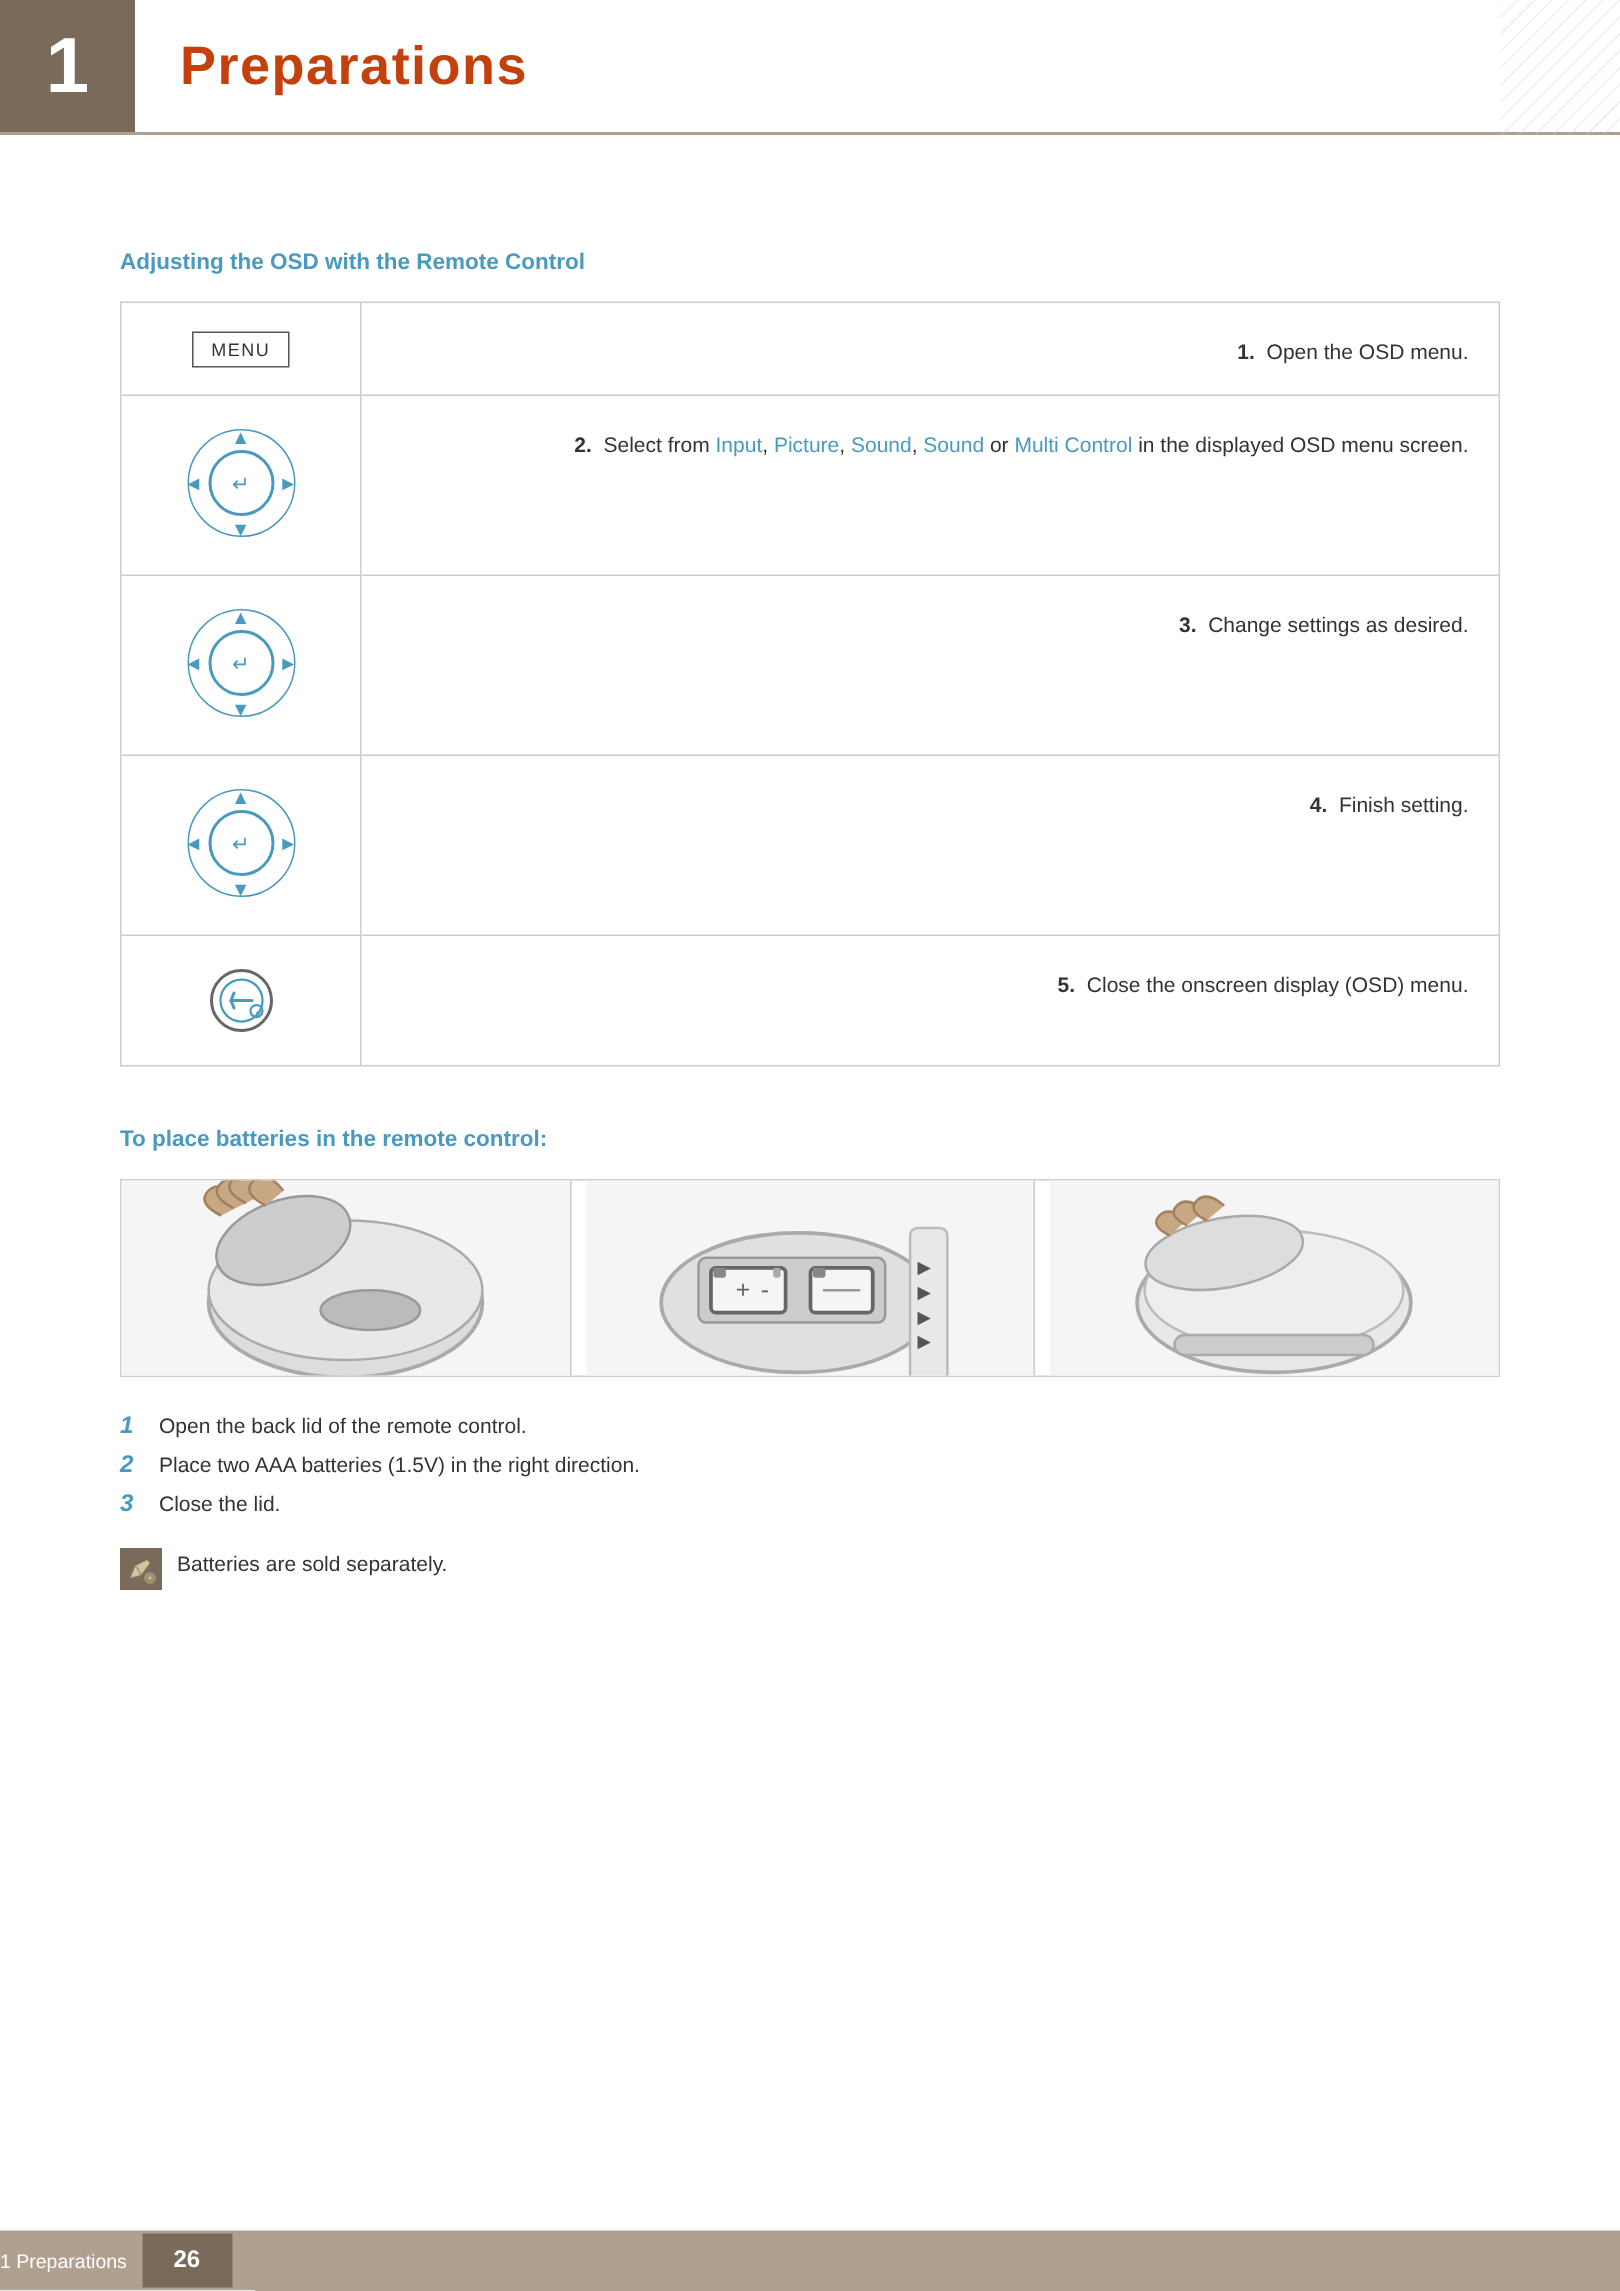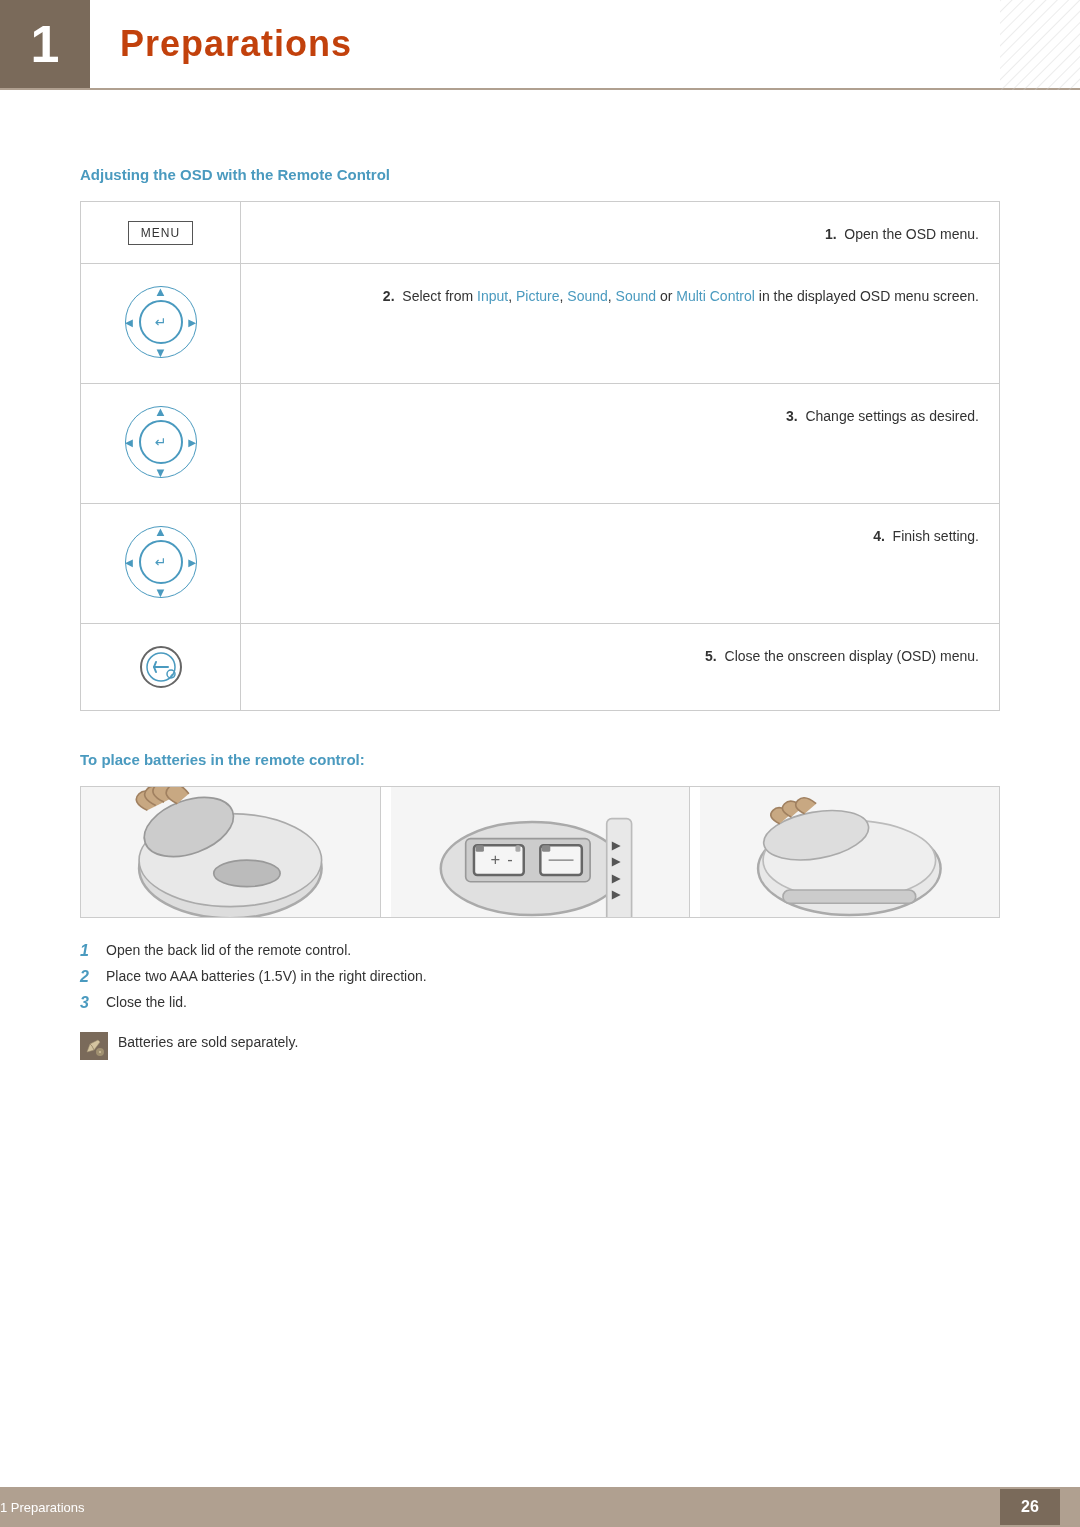--- a/index.html
+++ b/index.html
@@ -228,21 +228,21 @@
     
     .footer {
       position: absolute;
       bottom: 0;
       left: 0;
       right: 0;
       height: 40px;
       background: #b0a090;
       display: flex;
       align-items: center;
-      justify-content: space-between;
+      justify-content: flex-start;
       padding-right: 20px;
       gap: 10px;
     }
     .footer-text {
       color: #fff;
       font-size: 13px;
     }
     .footer-num {
       background: #7a6a5a;
       color: #fff;

